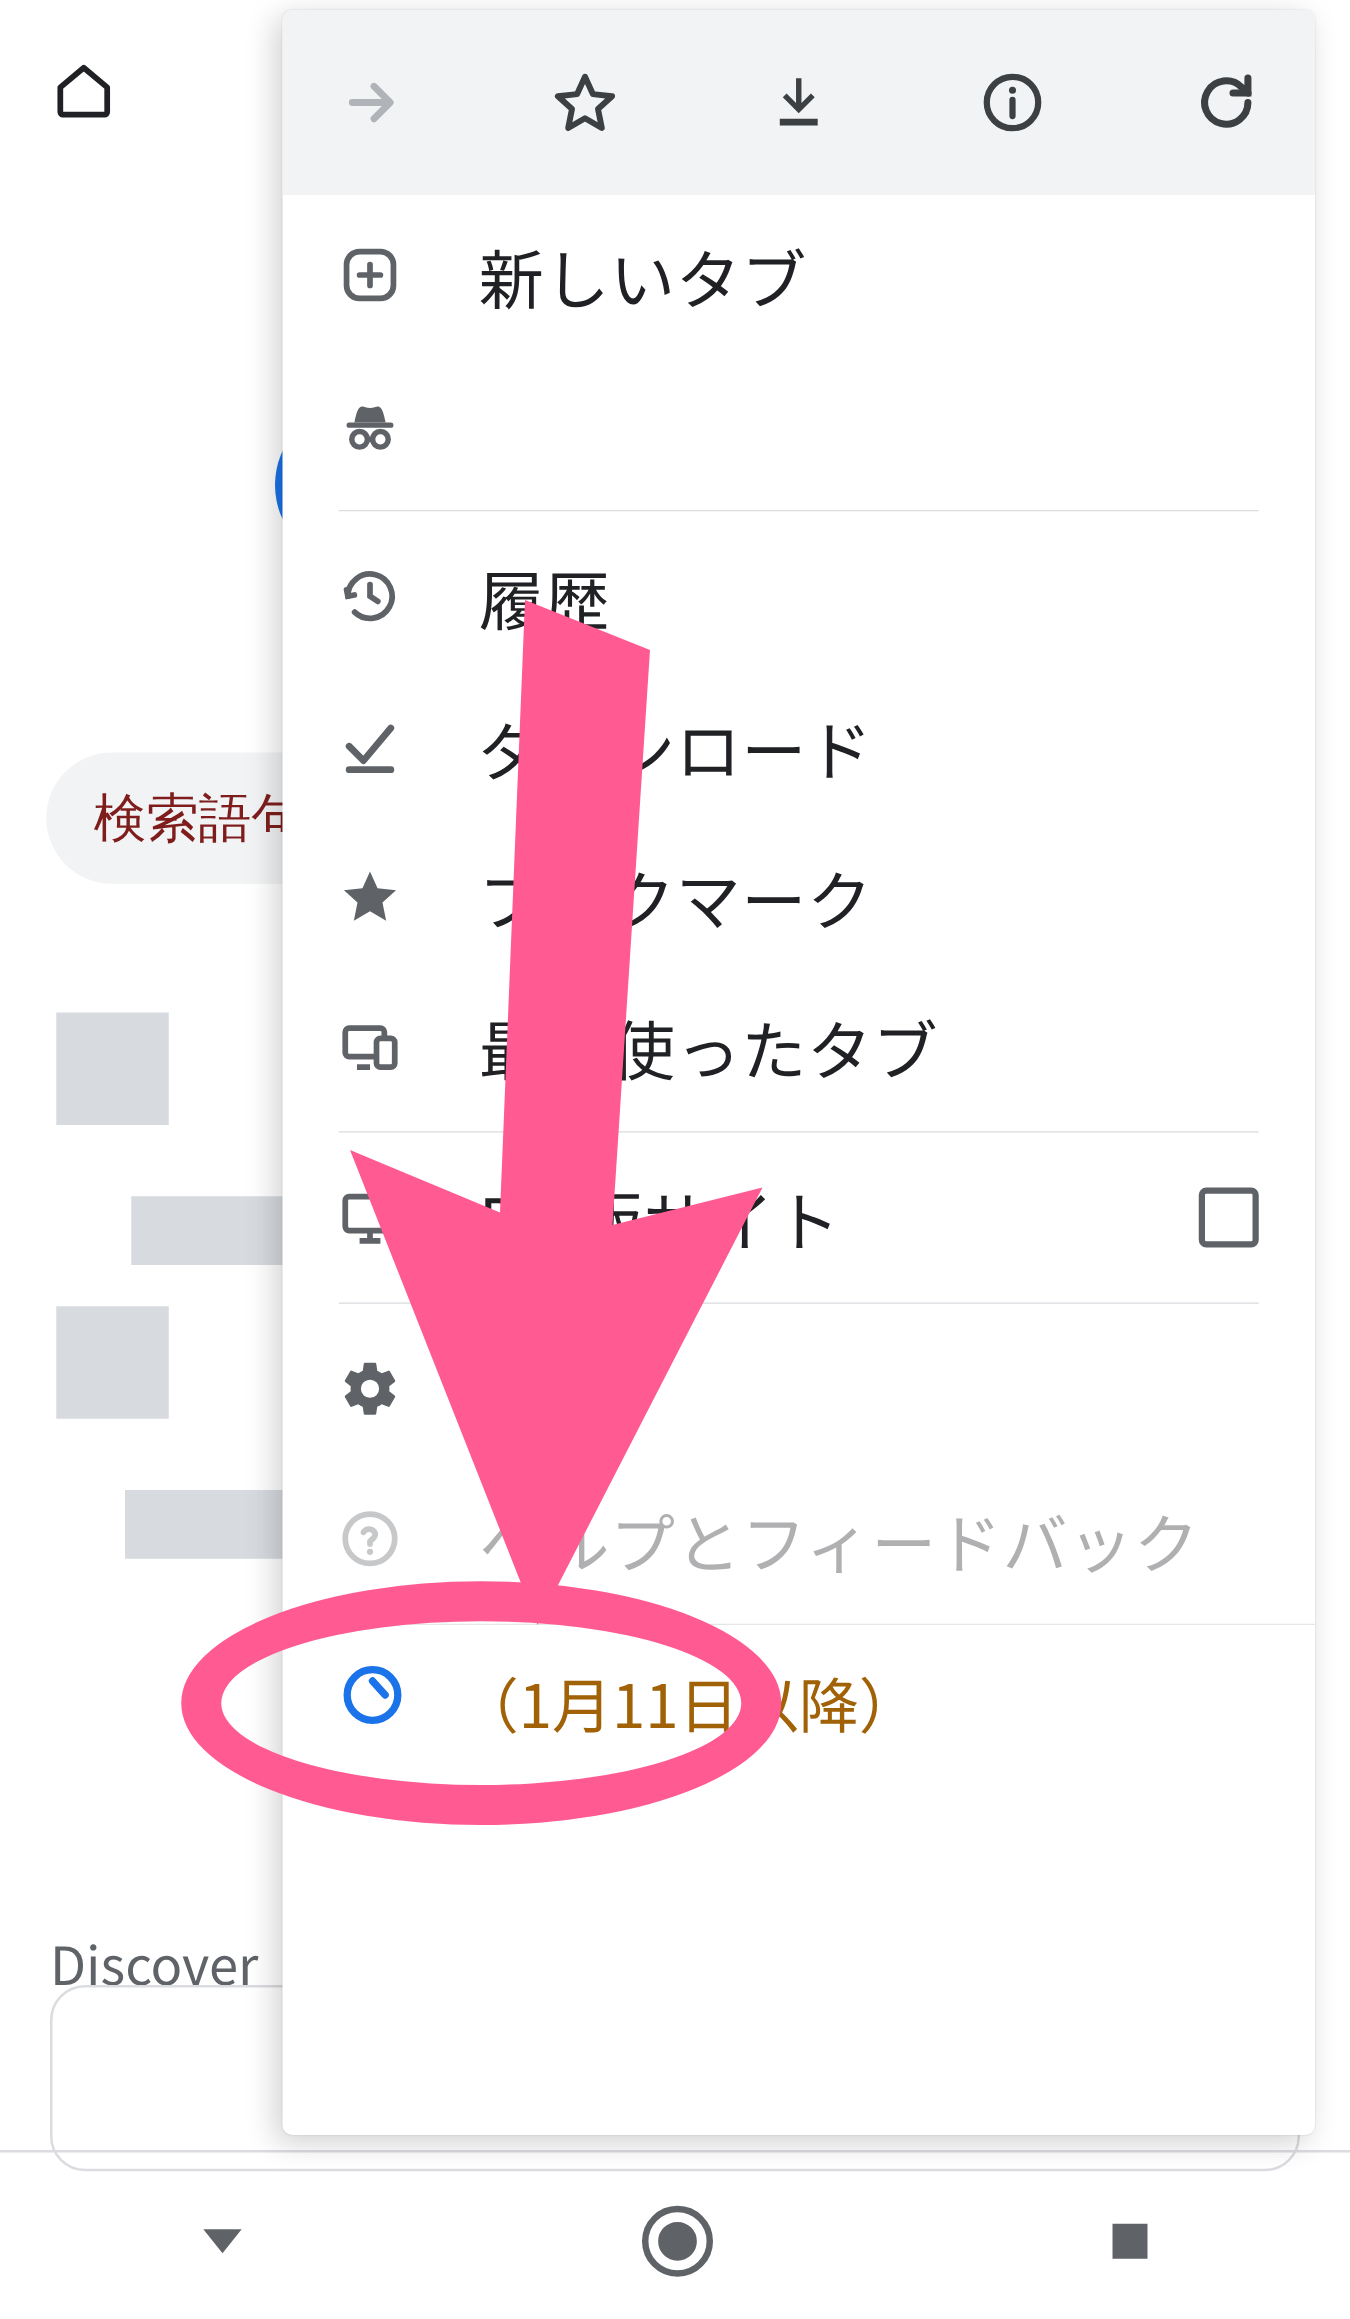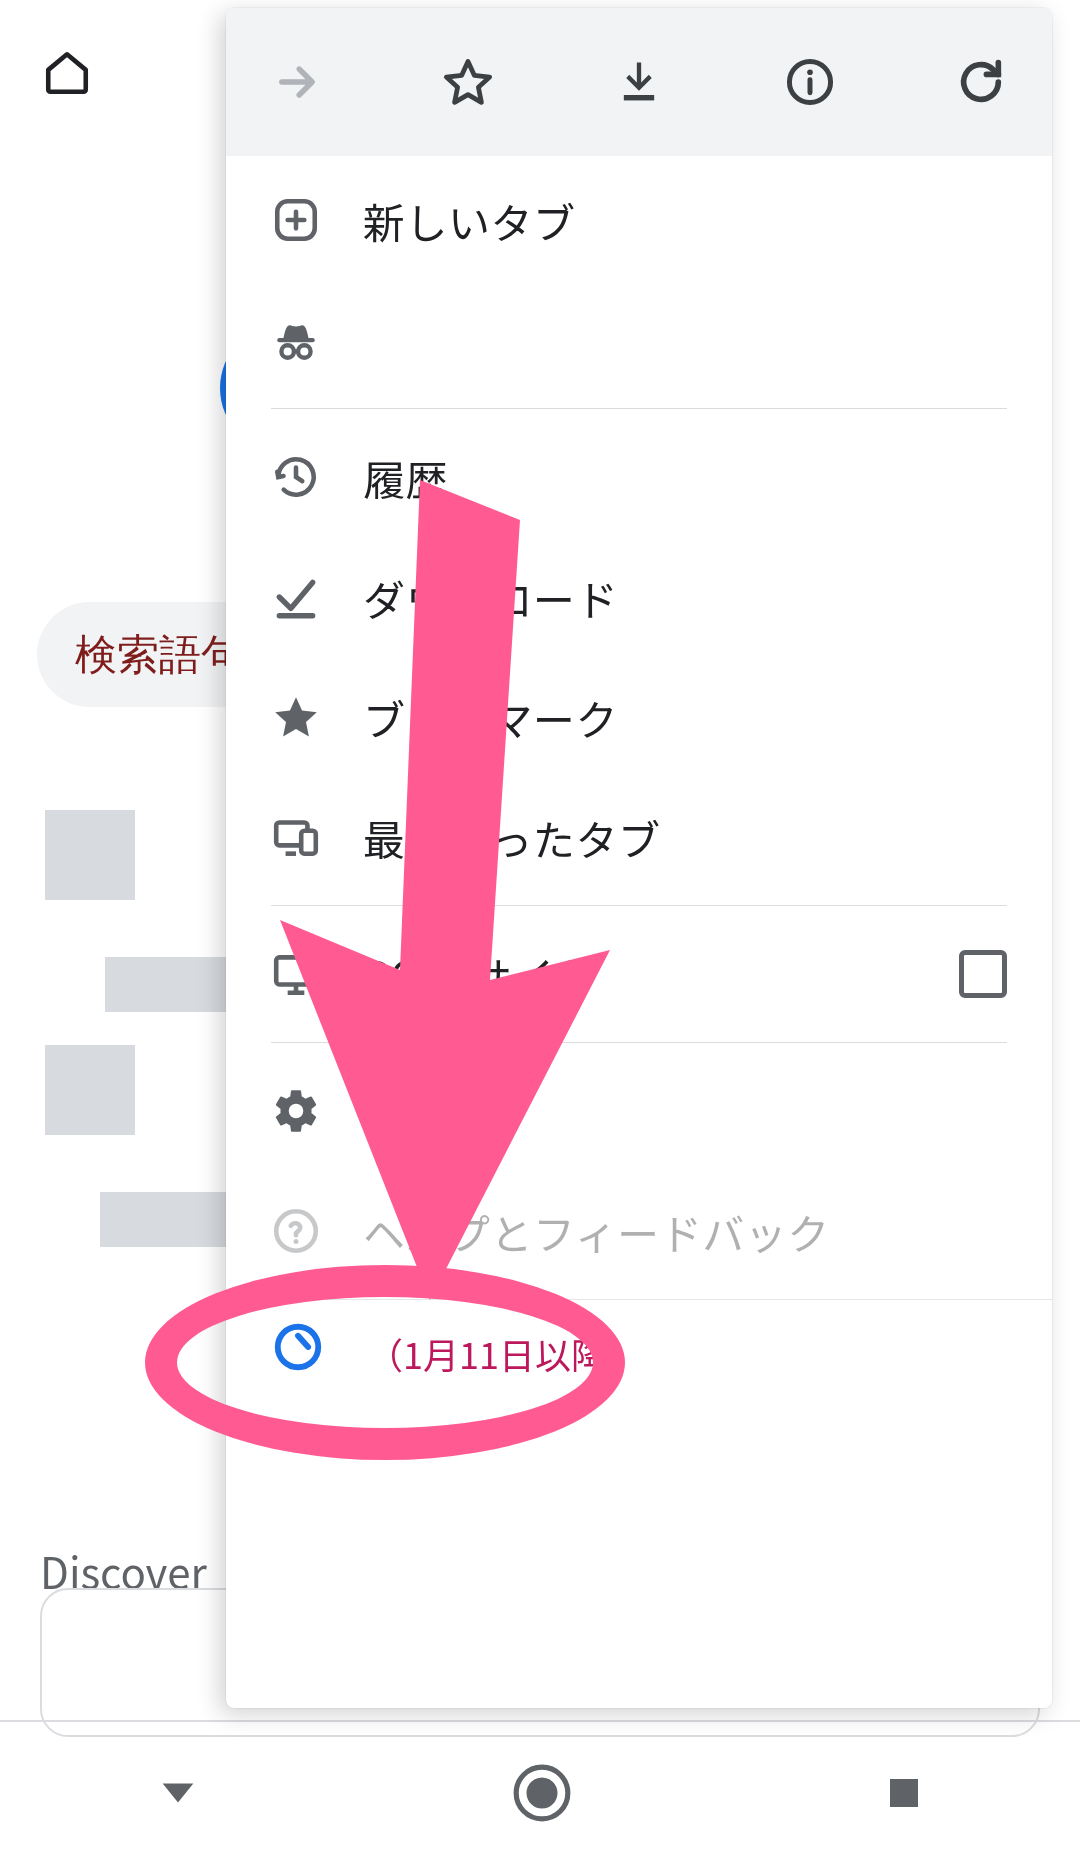--- a/index.html
+++ b/index.html
@@ -153,22 +153,22 @@
     width: 50px;
     height: 50px;
     color: #5f6368;
     flex: 0 0 50px;
     display: flex;
     align-items: center;
     justify-content: center;
   }
   .item .mi-icon svg { width: 50px; height: 50px; }
   .item .mi-label {
-    margin-left: 42px;
-    font-size: 42px;
+    margin-left: 62px;
+    font-size: 52px;
     color: #202124;
     font-weight: 400;
     letter-spacing: 0.5px;
   }
 
   .item .trailing-box {
     margin-left: auto;
     width: 48px;
     height: 48px;
     border: 5px solid #5f6368;
@@ -186,21 +186,21 @@
   .datasaver {
     display: flex;
     align-items: center;
     padding: 20px 45px 24px;
     border-top: 1px solid #e4e6e9;
     margin-top: 8px;
   }
   .datasaver .mi-icon svg { width: 54px; height: 54px; }
   .datasaver-text { margin-left: 42px; }
   .datasaver-title { font-size: 42px; color: #202124; }
-  .datasaver-sub { font-size: 36px; color: #be185d; margin-top: 6px; }
+  .datasaver-sub { font-size: 48px; color: #a16207; margin-top: 6px; }
 
   
 
   .anno-arrow {
     position: absolute;
     z-index: 20;
     top: 480px;
     left: 250px;
     pointer-events: none;
   }

